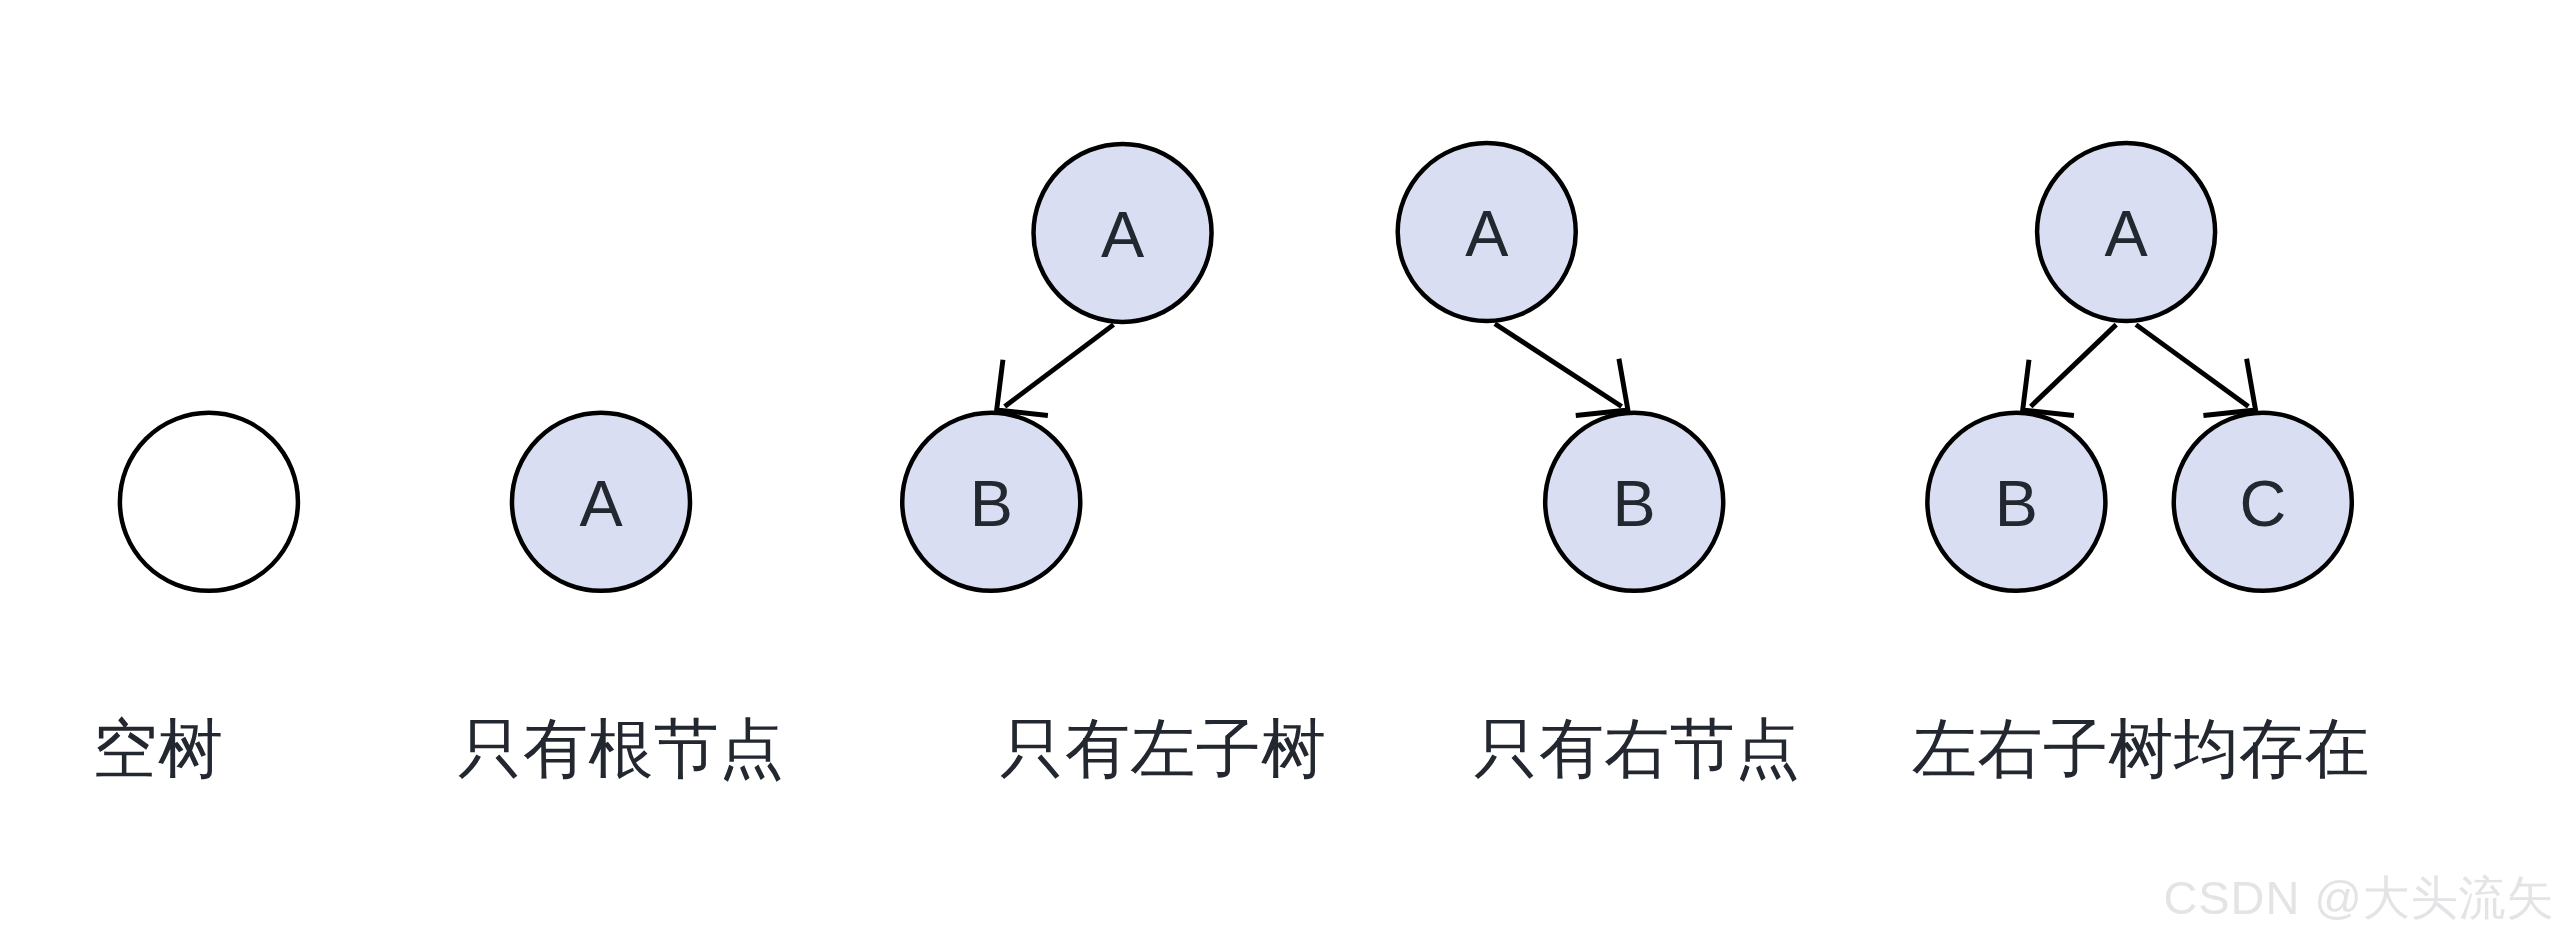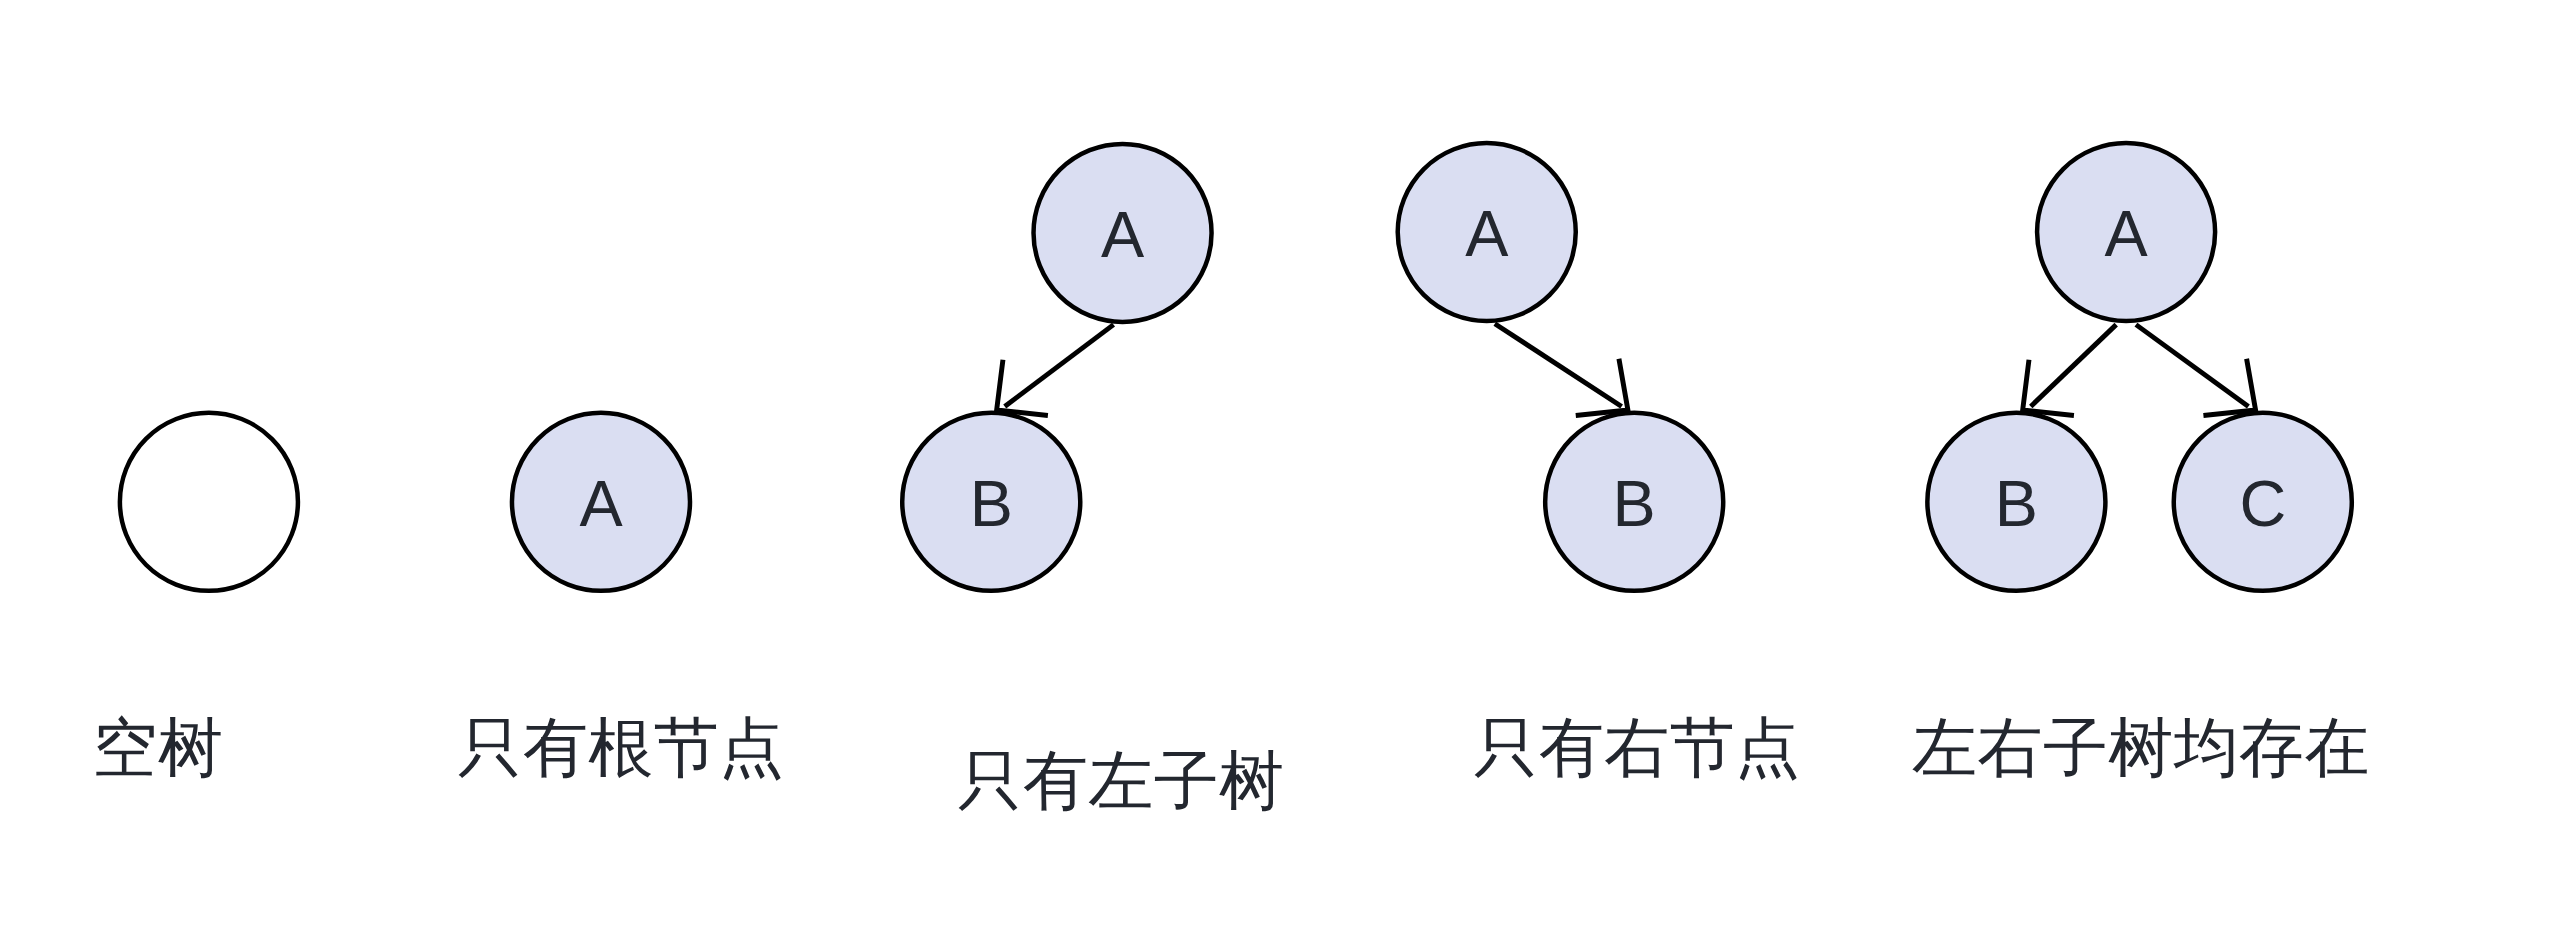--- a/index.html
+++ b/index.html
@@ -54,21 +54,21 @@
   }
   .arrow-head {
     stroke: #000000;
     stroke-width: 5.5;
     stroke-linecap: butt;
     stroke-linejoin: miter;
     fill: none;
   }
   .caption-label {
     position: absolute;
-    font-family: Liberation Serif, serif;
+    font-family: Liberation Sans, sans-serif;
     font-size: 65px;
     line-height: 1;
     color: #23272f;
     white-space: nowrap;
     transform: translateX(-50%);
     letter-spacing: 0.4px;
   }
   .watermark {
     position: absolute;
     right: 21.6px;
@@ -127,21 +127,22 @@
       <circle class="node-circle filled" cx="2516" cy="558" r="99"></circle>
       <text class="node-label" x="2516" y="560">C</text>
     </g>
 
   </svg>
 
   <div class="caption-label" style="left:158px; top:716px;">空树</div>
 
   <div class="caption-label" style="left:621px; top:716px;text-align:center;">只有根节点</div>
 
-  <div class="caption-label" style="left:1121px; top:716px;margin-top:33px;">只有左子树</div>
+  <div class="caption-label" style="left:1163px; top:716px;">只有左子树</div>
 
   <div class="caption-label" style="left:1637px; top:716px;">只有右节点</div>
 
   <div class="caption-label" style="left:2141px; top:716px;">左右子树均存在</div>
 
+  <div class="watermark">CSDN @大头流矢</div>
 
 </div>
 
 
 </body></html>

